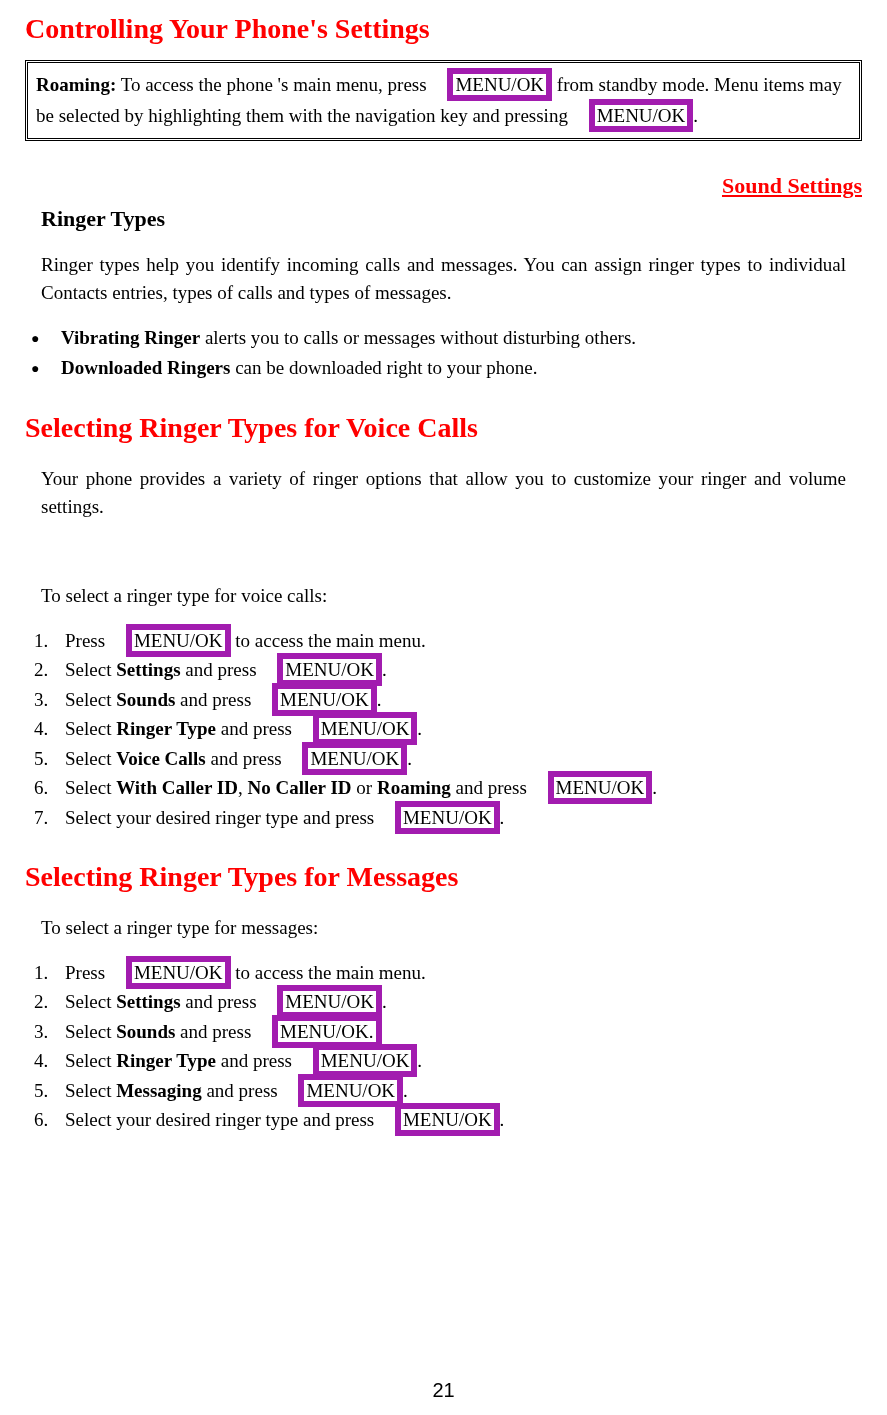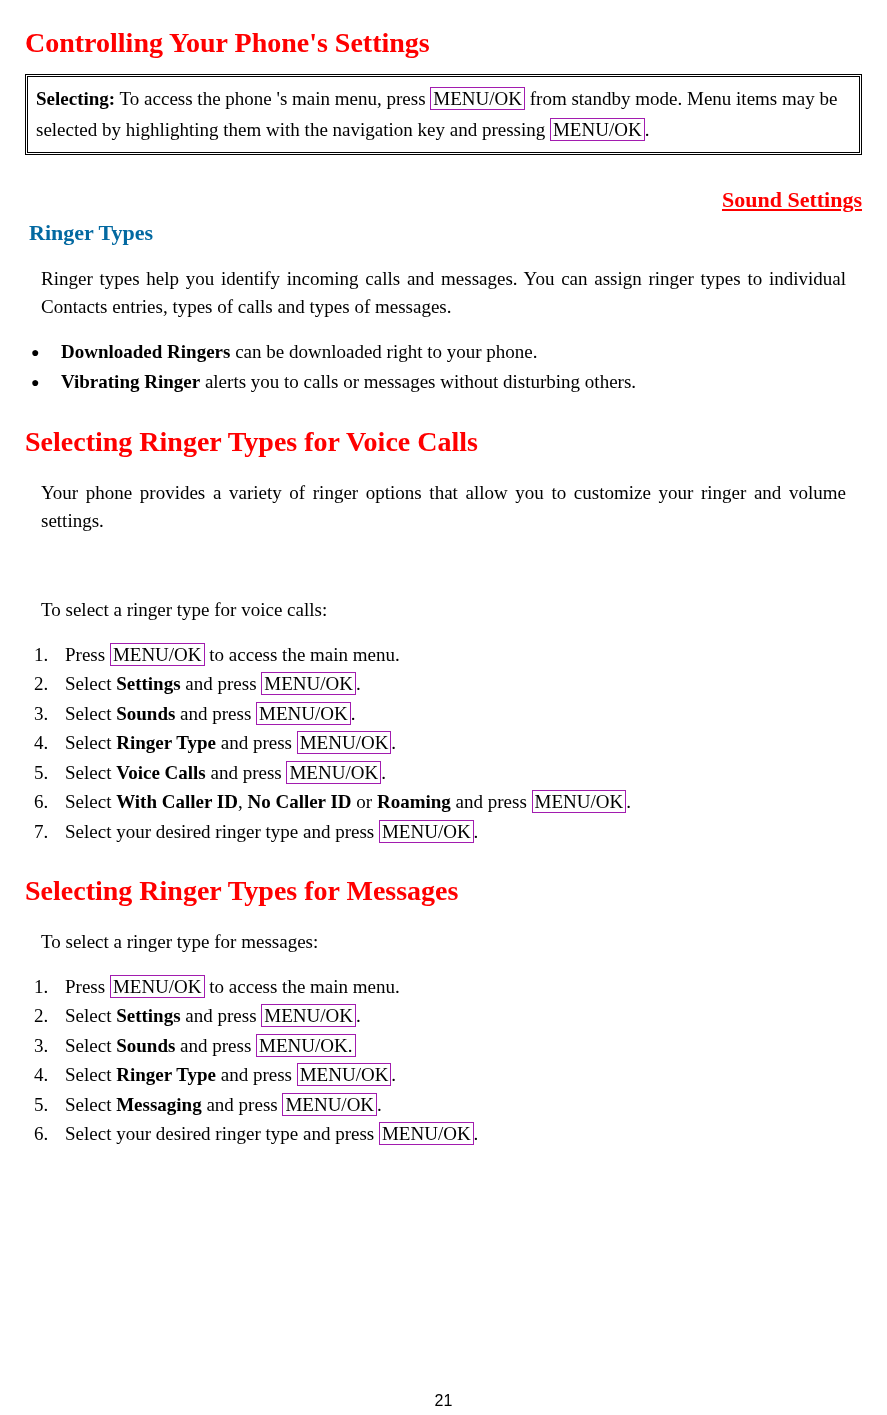--- a/index.html
+++ b/index.html
@@ -10,46 +10,47 @@
     box-sizing: border-box;
     font-size: 19px;
     line-height: 1.5;
     color: #000;
   }
   h1 {
     font-family: Georgia, serif;
     font-size: 28px;
     font-weight: bold;
     color: #ff0000;
-    margin: 14px 0 10px 0;
+    margin: 0 0 10px 0;
   }
   .reminder-box {
     border: 3px double #000;
     padding: 6px 8px;
     margin-bottom: 28px;
     line-height: 1.65;
   }
   .keybox {
-    border: 1px solid #a21caf;
+    border: 6px solid #a21caf;
     padding: 0 2px;
     display: inline;
+    margin-left: 16px;
   }
   h2.underline {
     font-size: 22px;
     font-weight: bold;
     color: #ff0000;
     text-decoration: underline;
     margin: 0 0 0 0;
     text-align: right;
   }
   h2.sub {
     font-size: 22px;
     font-weight: bold;
-    color: #0369a1;
-    margin: 0 0 0 4px;
+    color: #000000;
+    margin: 0 0 0 16px;
   }
   h2.sub2 {
     font-size: 28px;
     font-weight: bold;
     color: #ff0000;
     margin: 24px 0 0 0;
   }
   .justify {
     text-align: justify;
     margin: 16px;
@@ -75,43 +76,43 @@
     margin: 0;
     padding-left: 28px;
   }
   ol.steps li {
     padding-left: 12px;
     margin-bottom: 1px;
   }
   .page-number {
     text-align: center;
     font-family: Arial, sans-serif;
-    font-size: 16px;
+    font-size: 20px;
     margin-top: 240px;
   }
   b { font-weight: bold; }
 </style>
 </head>
 <body>
 
 
 
 <h1>Controlling Your Phone's Settings</h1>
 
 <div class="reminder-box">
-  <b>Selecting:</b><span> To access the phone 's main menu, press </span><span class="keybox">MENU/OK</span><span> from standby mode. Menu items may be selected by highlighting them with the navigation key and pressing </span><span class="keybox">MENU/OK</span><span>.</span>
+  <b>Roaming:</b><span> To access the phone 's main menu, press </span><span class="keybox">MENU/OK</span><span> from standby mode. Menu items may be selected by highlighting them with the navigation key and pressing </span><span class="keybox">MENU/OK</span><span>.</span>
 </div>
 
 <h2 class="underline">Sound Settings</h2>
 <h2 class="sub">Ringer Types</h2>
 <p class="justify">Ringer types help you identify incoming calls and messages. You can assign ringer types to individual Contacts entries, types of calls and types of messages.</p>
 
 <ul class="bullets">
+  <li><b>Vibrating Ringer</b><span> alerts you to calls or messages without disturbing others.</span></li>
   <li><b>Downloaded Ringers</b><span> can be downloaded right to your phone.</span></li>
-  <li><b>Vibrating Ringer</b><span> alerts you to calls or messages without disturbing others.</span></li>
 </ul>
 
 <h2 class="sub2">Selecting Ringer Types for Voice Calls</h2>
 <p class="justify">Your phone provides a variety of ringer options that allow you to customize your ringer and volume settings.</p>
 <br>
 <p class="justify">To select a ringer type for voice calls:</p>
 <ol class="steps">
   <li><span>Press </span><span class="keybox">MENU/OK</span><span> to access the main menu.</span></li>
   <li><span>Select </span><b>Settings</b><span> and press </span><span class="keybox">MENU/OK</span><span>.</span></li>
   <li><span>Select </span><b>Sounds</b><span> and press </span><span class="keybox">MENU/OK</span><span>.</span></li>

